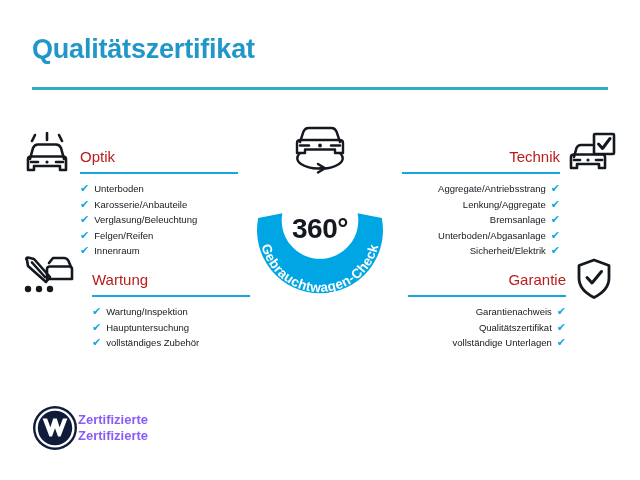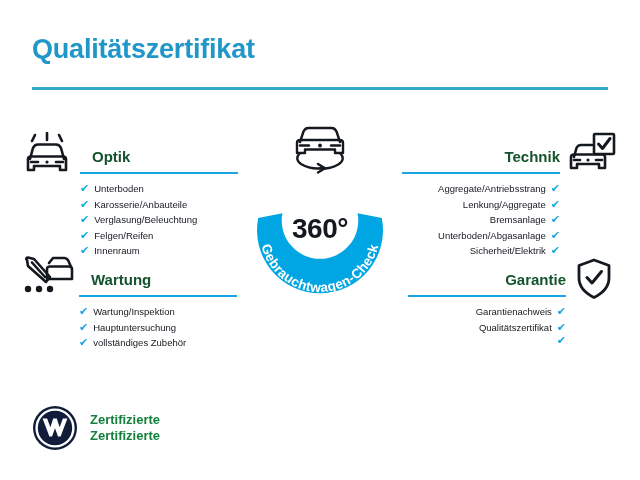--- a/index.html
+++ b/index.html
@@ -43,25 +43,24 @@
   
   .section {
     position: absolute;
   }
   .section-head {
     position: relative;
     height: 26px;
   }
   .section-title {
     font-size: 15px;
-    font-weight: bold;
-    color: #14532d;
+    font-weight: normal;
+    color: #b91c1c;
     line-height: 18px;
     white-space: nowrap;
-    margin-left: 12px;
   }
   .section-rule {
     position: absolute;
     left: 0;
     bottom: 0;
     width: 100%;
     height: 2px;
     background: #18a6e0;
   }
   .items {
@@ -90,21 +89,21 @@
   .sec-left .check { margin-right: 5px; }
   .sec-left .section-title { text-align: left; }
 
   
   .sec-right .item { justify-content: flex-end; }
   .sec-right .check { margin-left: 5px; order: 2; }
   .sec-right .section-title { text-align: right; }
 
   
   #sec-optik   { left: 80px;  top: 148px; width: 158px; }
-  #sec-wartung { left: 79px;  top: 271px; width: 158px; }
+  #sec-wartung { left: 92px;  top: 271px; width: 158px; }
   #sec-technik { left: 402px; top: 148px; width: 158px; }
   #sec-garantie{ left: 408px; top: 271px; width: 158px; }
 
   
   .sec-icon {
     position: absolute;
     color: #14181f;
   }
   #icon-optik    { left: 22px;  top: 132px; }
   #icon-wartung  { left: 22px;  top: 255px; }
@@ -147,24 +146,24 @@
   
   .footer {
     position: absolute;
     left: 32px;
     top: 405px;
     display: flex;
     align-items: center;
   }
   .vw-logo { display: block; }
   .footer-text {
-    margin-left: 12px;
+    margin-left: 0;
     font-size: 13px;
     font-weight: bold;
-    color: #15803d;
+    color: #8b5cf6;
     line-height: 16px;
     white-space: nowrap;
   }
   .footer-line { display: block; }
 </style>
 </head>
 <body>
 
 <div class="page">
 
@@ -303,20 +302,21 @@
       <li class="item">
           <span class="check">✔</span>
           <span>Garantienachweis</span>
         </li>
       <li class="item">
           <span class="check">✔</span>
           <span>Qualitätszertifikat</span>
         </li>
       <li class="item">
           <span class="check">✔</span>
+          <span>vollständige Unterlagen</span>
         </li>
     </ul>
   </div>
 
   <div class="badge">
     <svg class="badge-svg" width="152" height="152" viewBox="0 0 152 152">
       <defs>
         <path id="arcPath" d="M 16 76 A 60 60 0 0 0 136 76"></path>
       </defs>
 

